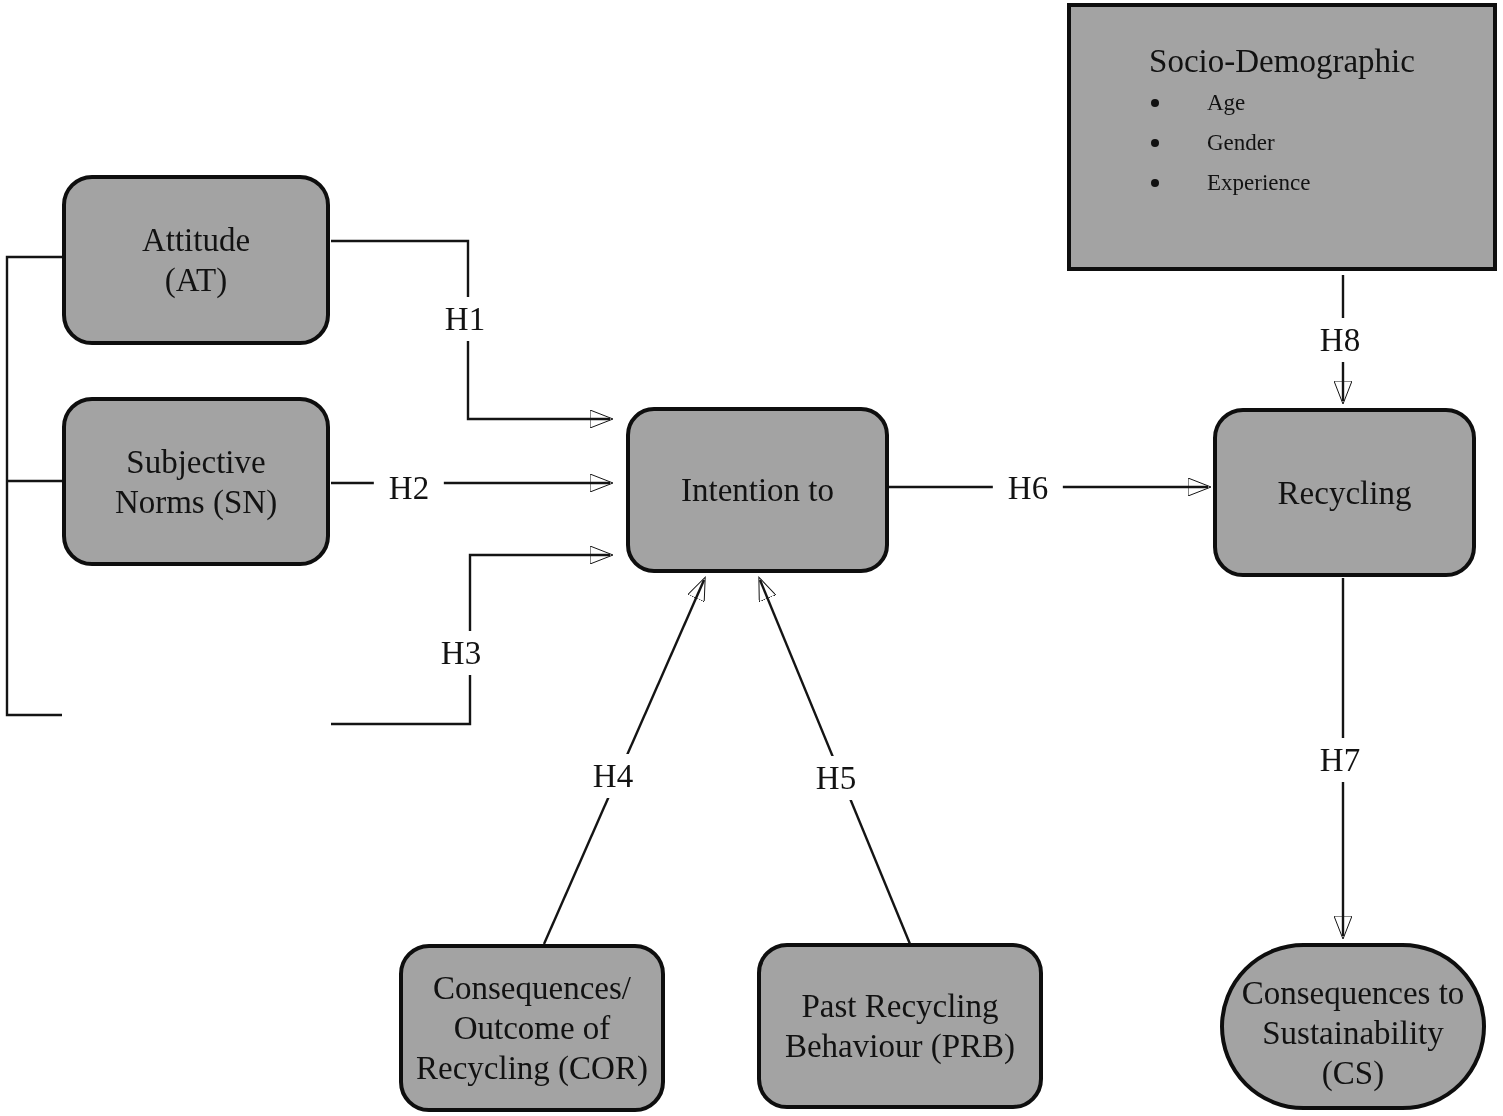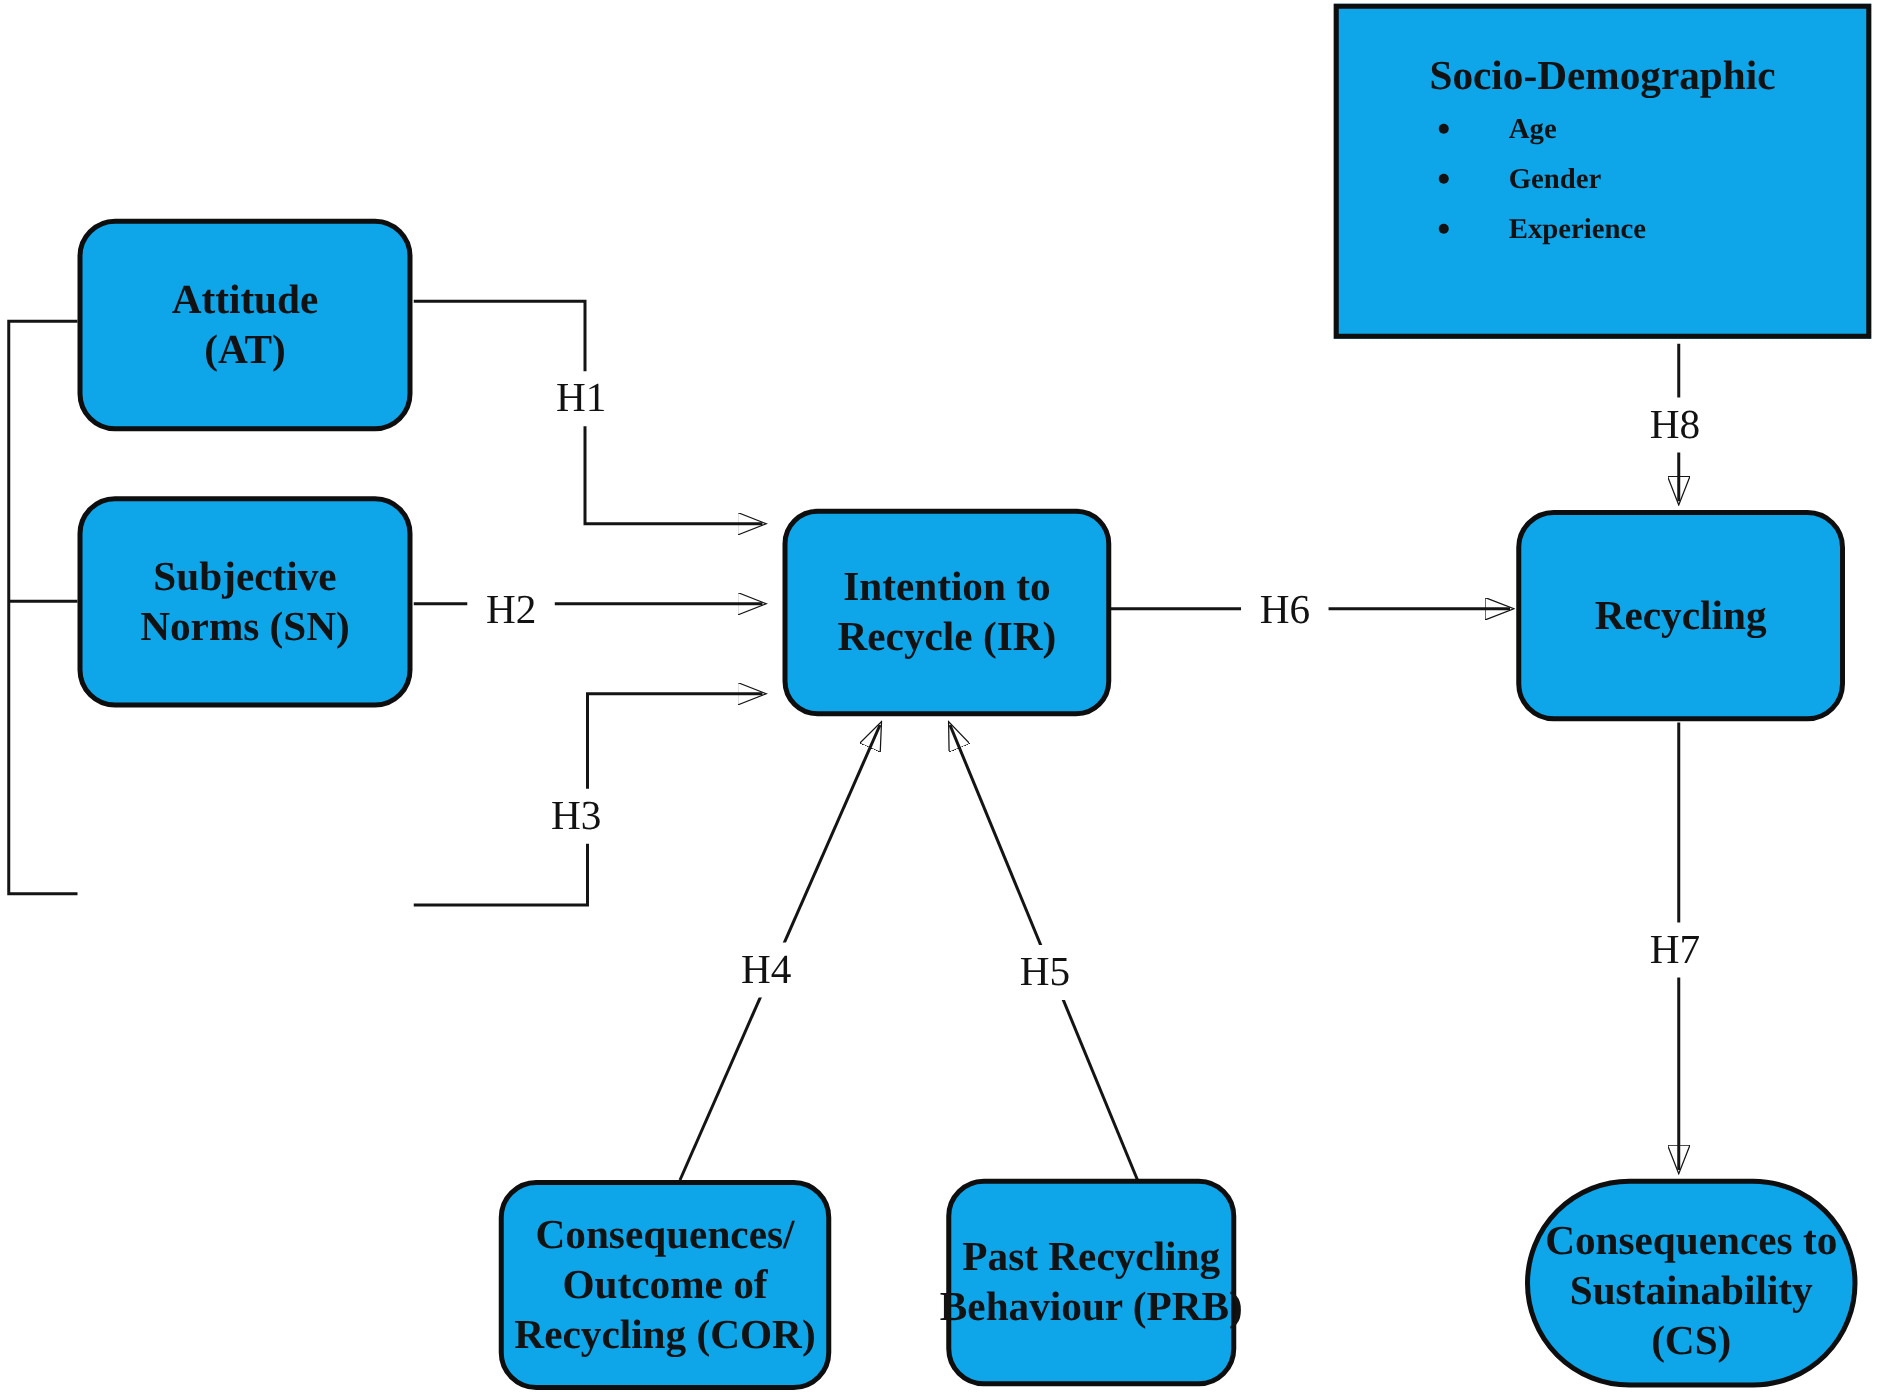--- a/index.html
+++ b/index.html
@@ -9,25 +9,25 @@
     background:#ffffff;
     font-family:"Liberation Serif", serif;
     color:#121212;
     overflow:hidden;
   }
   svg.connectors { position:absolute; left:0; top:0; width:1503px; height:1116px; }
   svg.connectors path { stroke:#141414; fill:none; }
 
   .node {
     position:absolute; box-sizing:border-box;
-    border:4px solid #0e0e0e; background:#0ea5e9;
+    border:4px solid #0e0e0e; background:#a3a3a3;
     display:flex; flex-direction:column;
     align-items:center; justify-content:center;
     text-align:center;
-    font-size:33px; line-height:40px;font-weight:bold;
+    font-size:33px; line-height:40px;
   }
   .rounded { border-radius:30px; }
   .stadium { border-radius:84px; }
   .node .nline { white-space:nowrap; }
 
   .socio-inner { width:100%; padding:34px 0 0 0; }
   .socio-title { text-align:center; font-size:33px; line-height:40px; }
   .socio-list { list-style:none; margin:2px 0 0 0; padding:0 0 0 74px; text-align:left; }
   .socio-list li { display:flex; align-items:center; font-size:23px; line-height:40px; }
   .socio-list .dot {
@@ -75,21 +75,20 @@
   </div>
 
   <div class="node rounded" style="left:62px; top:397px; width:268px; height:169px;">
     <div class="nline">Subjective</div>
     <div class="nline">Norms (SN)</div>
   </div>
 
 
   <div class="node rounded" style="left:626px; top:407px; width:263px; height:166px; border-radius:28px;">
     <div class="nline">Intention to</div>
-    <div class="nline">Recycle (IR)</div>
   </div>
 
   <div class="node rounded" style="left:1213px; top:408px; width:263px; height:169px;">
     <div class="nline">Recycling</div>
   </div>
 
   <div class="node" style="left:1067px; top:3px; width:430px; height:268px; justify-content:flex-start;">
     <div class="socio-inner">
       <div class="socio-title">Socio-Demographic</div>
       <ul class="socio-list">
@@ -108,21 +107,21 @@
       </ul>
     </div>
   </div>
 
   <div class="node rounded" style="left:399px; top:944px; width:266px; height:168px;">
     <div class="nline">Consequences/</div>
     <div class="nline">Outcome of</div>
     <div class="nline">Recycling (COR)</div>
   </div>
 
-  <div class="node rounded" style="left:757px; top:943px; width:232px; height:166px;">
+  <div class="node rounded" style="left:757px; top:943px; width:286px; height:166px;">
     <div class="nline">Past Recycling</div>
     <div class="nline">Behaviour (PRB)</div>
   </div>
 
   <div class="node stadium" style="left:1220px; top:943px; width:266px; height:167px; padding-top:12px;">
     <div class="nline">Consequences to</div>
     <div class="nline">Sustainability</div>
     <div class="nline">(CS)</div>
   </div>
 

